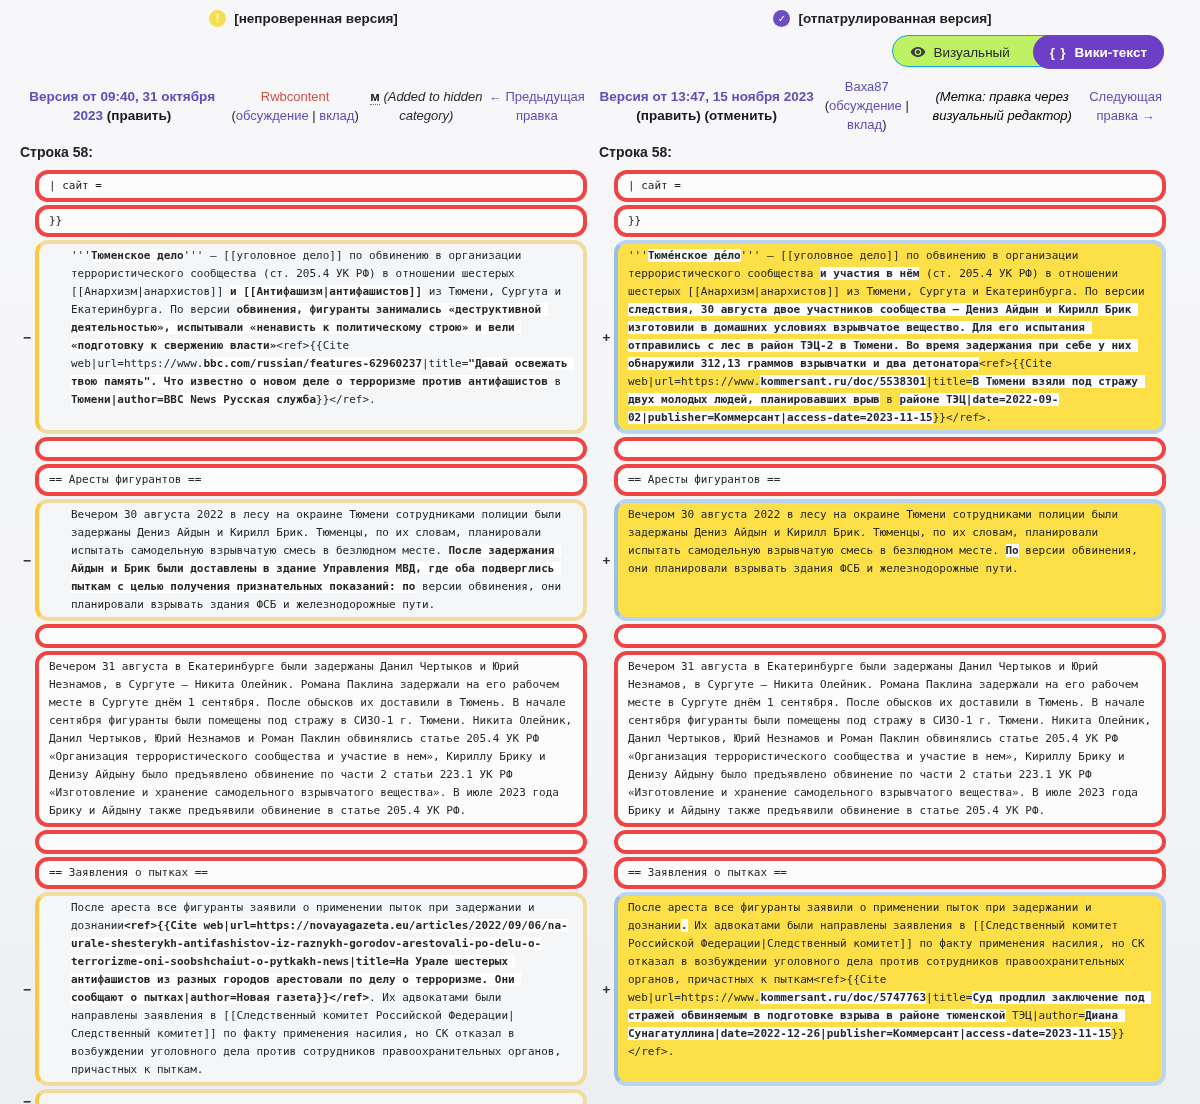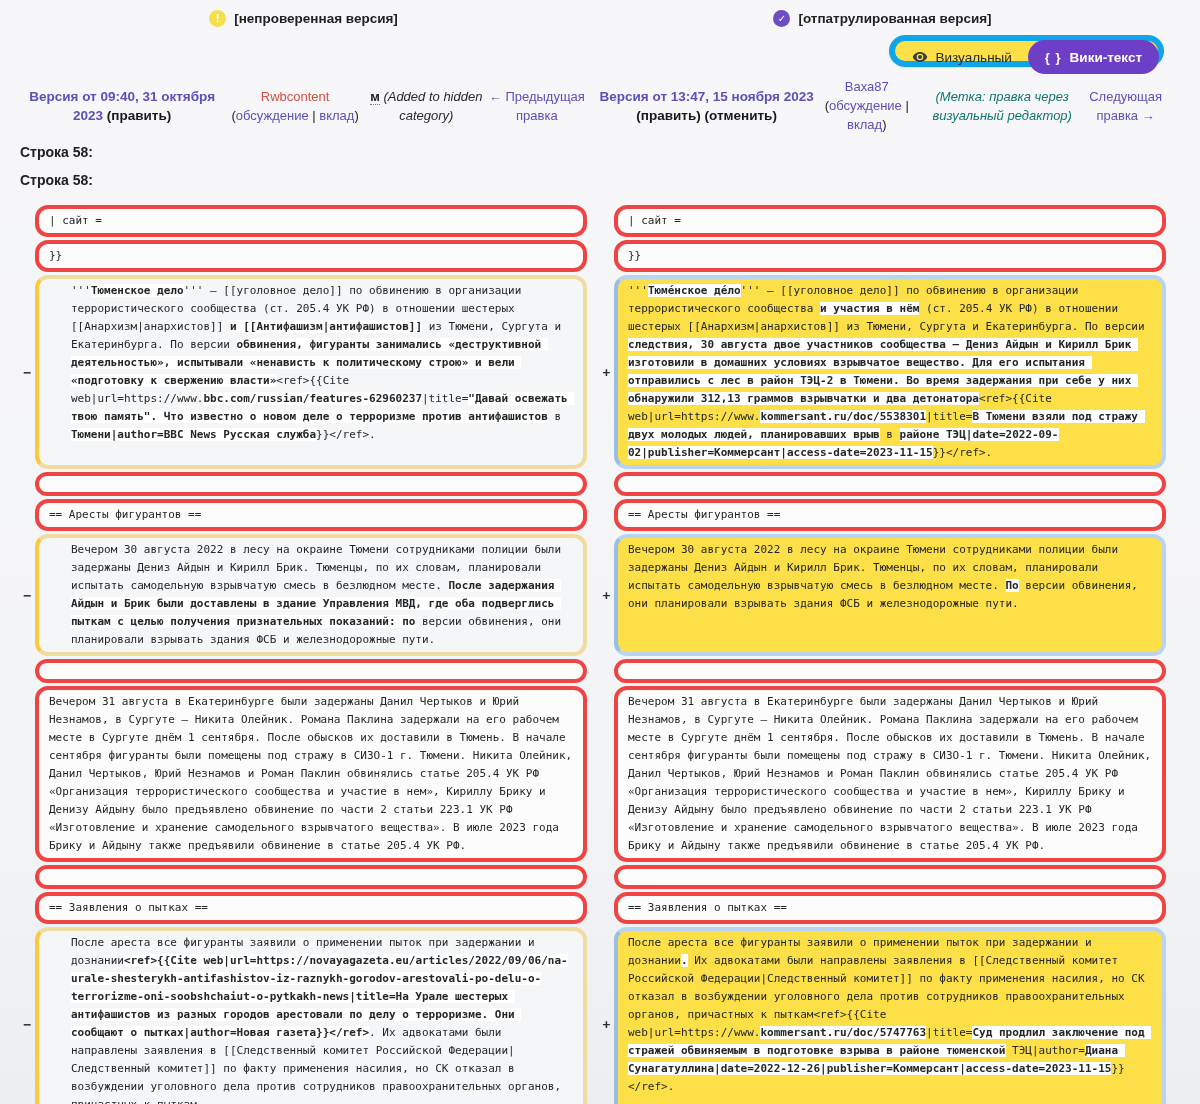--- a/index.html
+++ b/index.html
@@ -21,45 +21,45 @@
     width:17px; height:17px; border-radius:50%;
     display:inline-flex; align-items:center; justify-content:center;
     color:#fff; font-size:11px; font-weight:700; line-height:1;
   }
   .warn  { background:#f6de4e; }
   .check { background:#6d4dc3; font-size:10px; }
 
   
   .toolbar-row { display:flex; justify-content:flex-end; padding-right:36px; margin-top:8px; height:32px; }
   .toggle {
-    display:inline-flex; background:#fde047; border:6px solid #0ea5e9;
-    border-radius:17px; box-shadow:0 1px 2px rgba(0,0,0,.06); height:32px;
+    display:inline-flex; background:#bef264; border:1px solid #0ea5e9;
+    border-radius:17px; box-shadow:0 1px 2px rgba(0,0,0,.06); height:32px;gap:7px;
   }
   .mode-btn {
     display:inline-flex; align-items:center; gap:8px; border:none; background:transparent;
     padding:0 17px; font-family:inherit; font-size:13.5px; color:#27292d; cursor:pointer;
     border-radius:17px; height:32px;
   }
   .mode-btn.active { background:#6c3fc6; color:#fff; margin:-1px; height:34px; font-weight:600; }
   .braces { font-weight:700; font-size:13px; letter-spacing:1px; }
 
   
   .headers-row { margin-top:10px; }
   .vh { align-items:center; text-align:center; font-size:13px; line-height:19px; }
   .vh .l1 { font-weight:700; font-size:13.5px; }
   .date { color:#5348ae; }
   .edit { color:#18191b; }
   .plink { color:#5a51b8; text-decoration:none; }
   .user-red { color:#d04f43; }
   .minor { font-weight:700; border-bottom:1px dotted #72777d; }
   .comment { font-style:italic; color:#27292d; }
-  .tag { font-style:italic; color:#0f766e; }
-
-  
-  .line-row { margin:10px 0 17px;flex-direction:column; }
+  .tag { font-style:italic; color:#000000; }
+
+  
+  .line-row { margin:10px 0 10px; }
   .line-row .half { font-weight:700; font-size:14px; }
 
   
   .diff-row { display:flex; gap:12px; padding:0 34px 0 20px; margin-bottom:3px; align-items:stretch; }
   .gutter {
     flex:0 0 15px; width:15px; display:flex; align-items:center; justify-content:center;
     font:700 13px "DejaVu Sans Mono",monospace; color:#2c2e31;
   }
   .cell {
     flex:1; min-width:0; min-height:24px;

